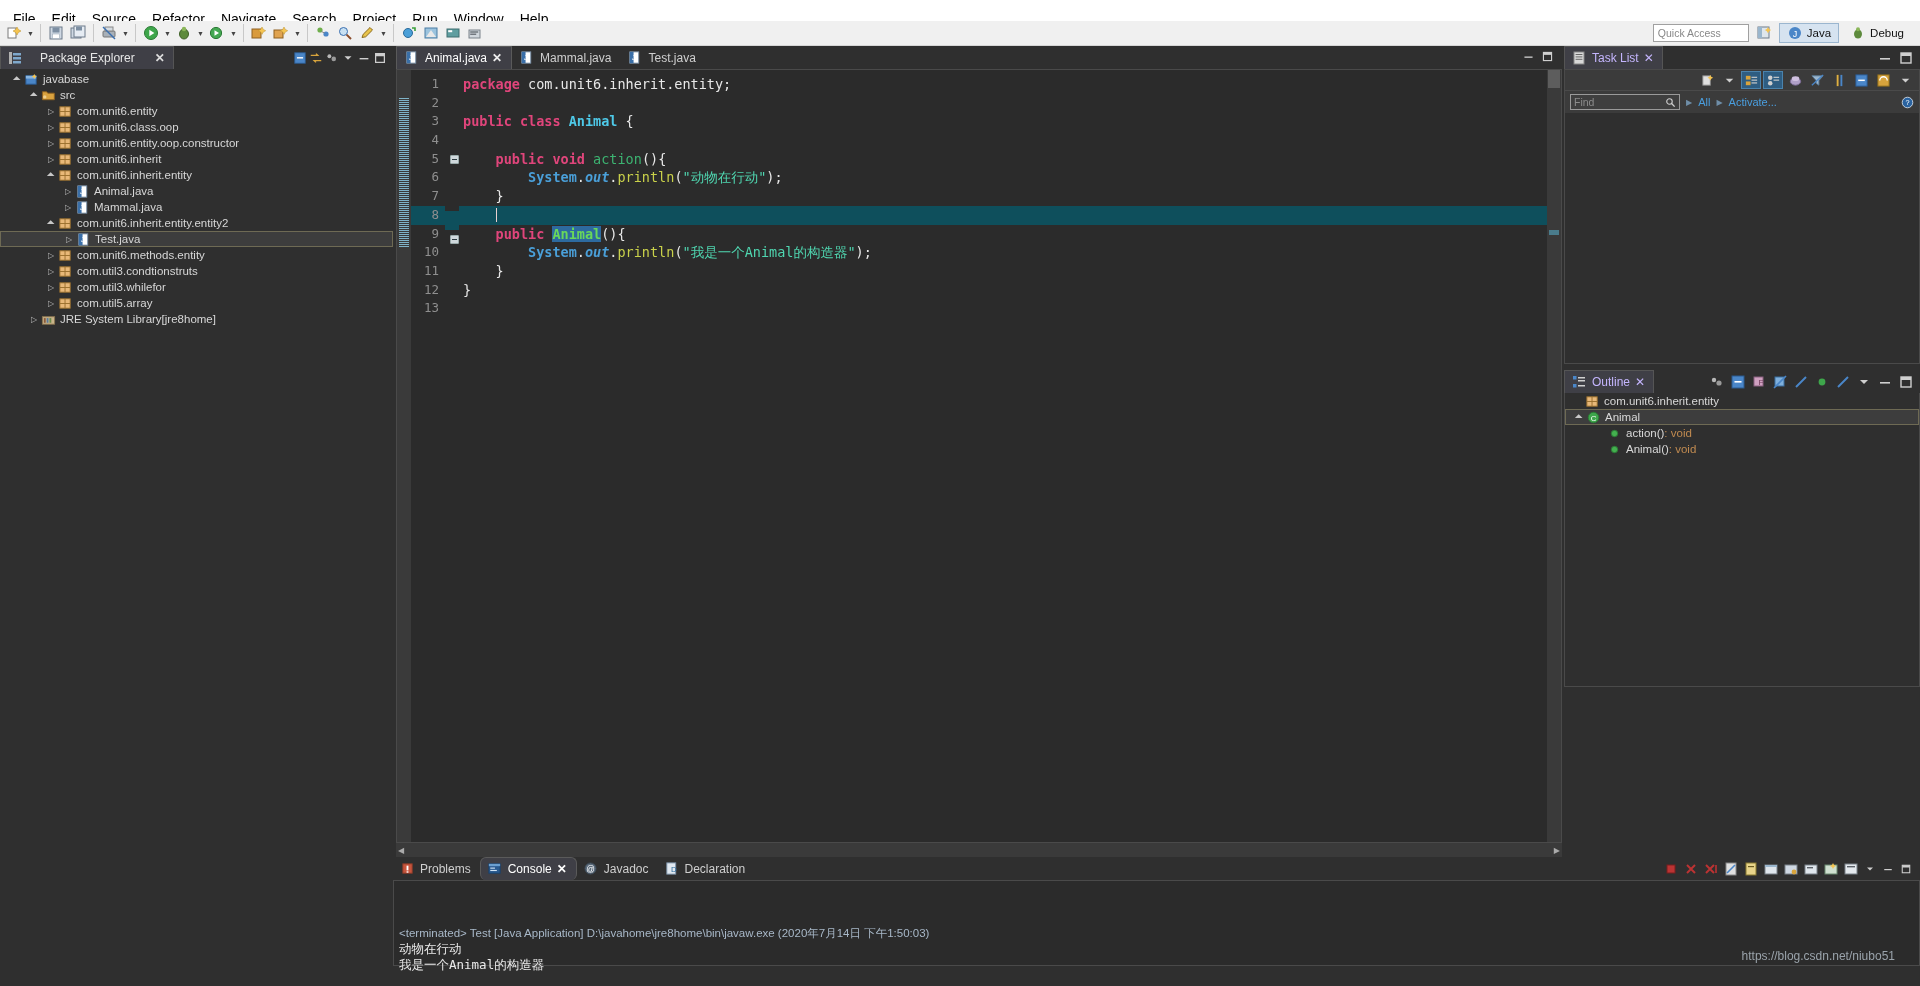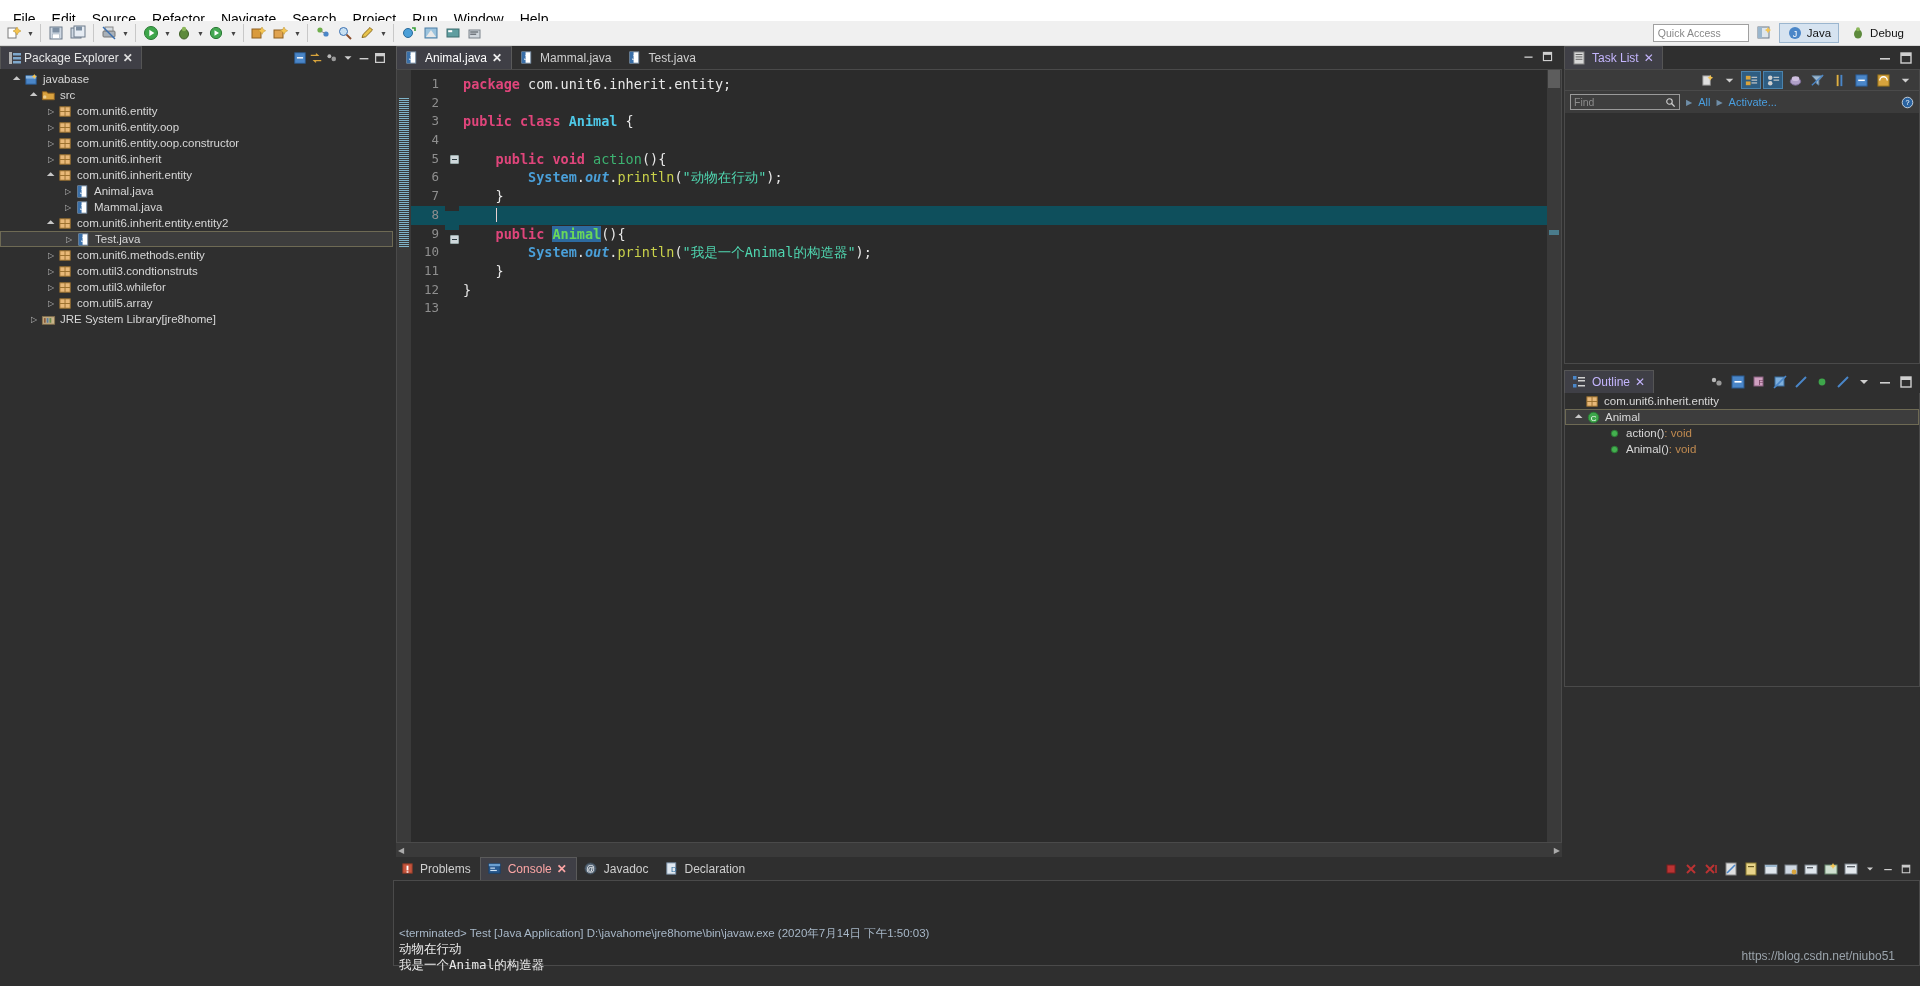--- a/index.html
+++ b/index.html
@@ -92,21 +92,21 @@
   
   .left-panel {
     width: 393px; flex: 0 0 393px; background:#2f2f2f;
     display:flex; flex-direction:column; min-height:0;
   }
   .view-tabs {
     height: 23px; display:flex; align-items:stretch; background:#2f2f2f;
     position:relative;
   }
   .view-tab {
-    display:flex; align-items:center; gap:1px; padding: 0 8px 0 6px;
+    display:flex; align-items:center; gap:17px; padding: 0 8px 0 6px;
     background: #3f3f46; color:#e6e6e6; font-size: 12px;
     border-top: 1px solid #555; border-left:1px solid #555; border-right:1px solid #555;
   }
   .view-tab .close-x { font-size: 12px; color:#ddd; margin-left:3px; font-weight:bold;}
   .view-tb { margin-left:auto; display:flex; align-items:center; gap:2px; padding-right:6px;}
   .view-tb .ico { width:14px; height:14px; }
   .tree {
     flex: 1 1 auto; overflow: hidden; padding-top: 2px; background:#2f2f2f;
   }
   .tree-row {
@@ -255,22 +255,22 @@
   .bottom {
     flex: 0 0 auto; display:flex; flex-direction:column; background:#2f2f2f;
     margin-left: 393px;
   }
   .cons-tabrow { height:23px; display:flex; align-items:stretch;text-align:center; }
   .cons-tab {
     display:flex; align-items:center; gap:5px; padding:0 9px 0 6px;
     font-size:12px; color:#cfcfcf;
   }
   .cons-tab.active {
-    background:#3f3f46; color:#fca5a5;
-    border-top:1px solid #5a5a5a; border-left:1px solid #5a5a5a; border-right:1px solid #5a5a5a;
+    background:#3f3f46; color:#ffffff;
+    border-top:1px solid #5a5a5a; border-left:1px solid #5a5a5a; border-right:1px solid #5a5a5a;border-radius:6px;
   }
   .cons-tb { margin-left:auto; display:flex; align-items:center; gap:1px; padding-right:6px;}
   .cons-body {
     border:1px solid #4a4a4a; background:#2b2b2b; height:86px;
     padding: 3px 0 0 3px; position:relative;
   }
   .cons-meta {
     font-size:11.5px; color:#a8b8c8; font-family:"Liberation Sans", sans-serif;
     white-space:nowrap; padding-left:2px;margin-top:42px;
   }
@@ -511,21 +511,21 @@
               </svg></span>
             <span class="tree-label">com.unit6.entity</span>
           </div>
           <div class="tree-row">
             <span style="width:44px;flex:0 0 44px"></span>
             <span class="twisty">▷</span>
             <span class="t-ico"><svg width="15" height="15" viewBox="0 0 16 16">
                 <rect x="2" y="3" width="11" height="10" fill="#e8b878" stroke="#9a6f2e"></rect>
                 <path d="M7.5 3 v10 M2 8 h11" stroke="#9a6f2e" stroke-width="1"></path>
               </svg></span>
-            <span class="tree-label">com.unit6.entity.oop</span>
+            <span class="tree-label">com.unit6.class.oop</span>
           </div>
           <div class="tree-row">
             <span style="width:44px;flex:0 0 44px"></span>
             <span class="twisty">▷</span>
             <span class="t-ico"><svg width="15" height="15" viewBox="0 0 16 16">
                 <rect x="2" y="3" width="11" height="10" fill="#e8b878" stroke="#9a6f2e"></rect>
                 <path d="M7.5 3 v10 M2 8 h11" stroke="#9a6f2e" stroke-width="1"></path>
               </svg></span>
             <span class="tree-label">com.unit6.entity.oop.constructor</span>
           </div>

